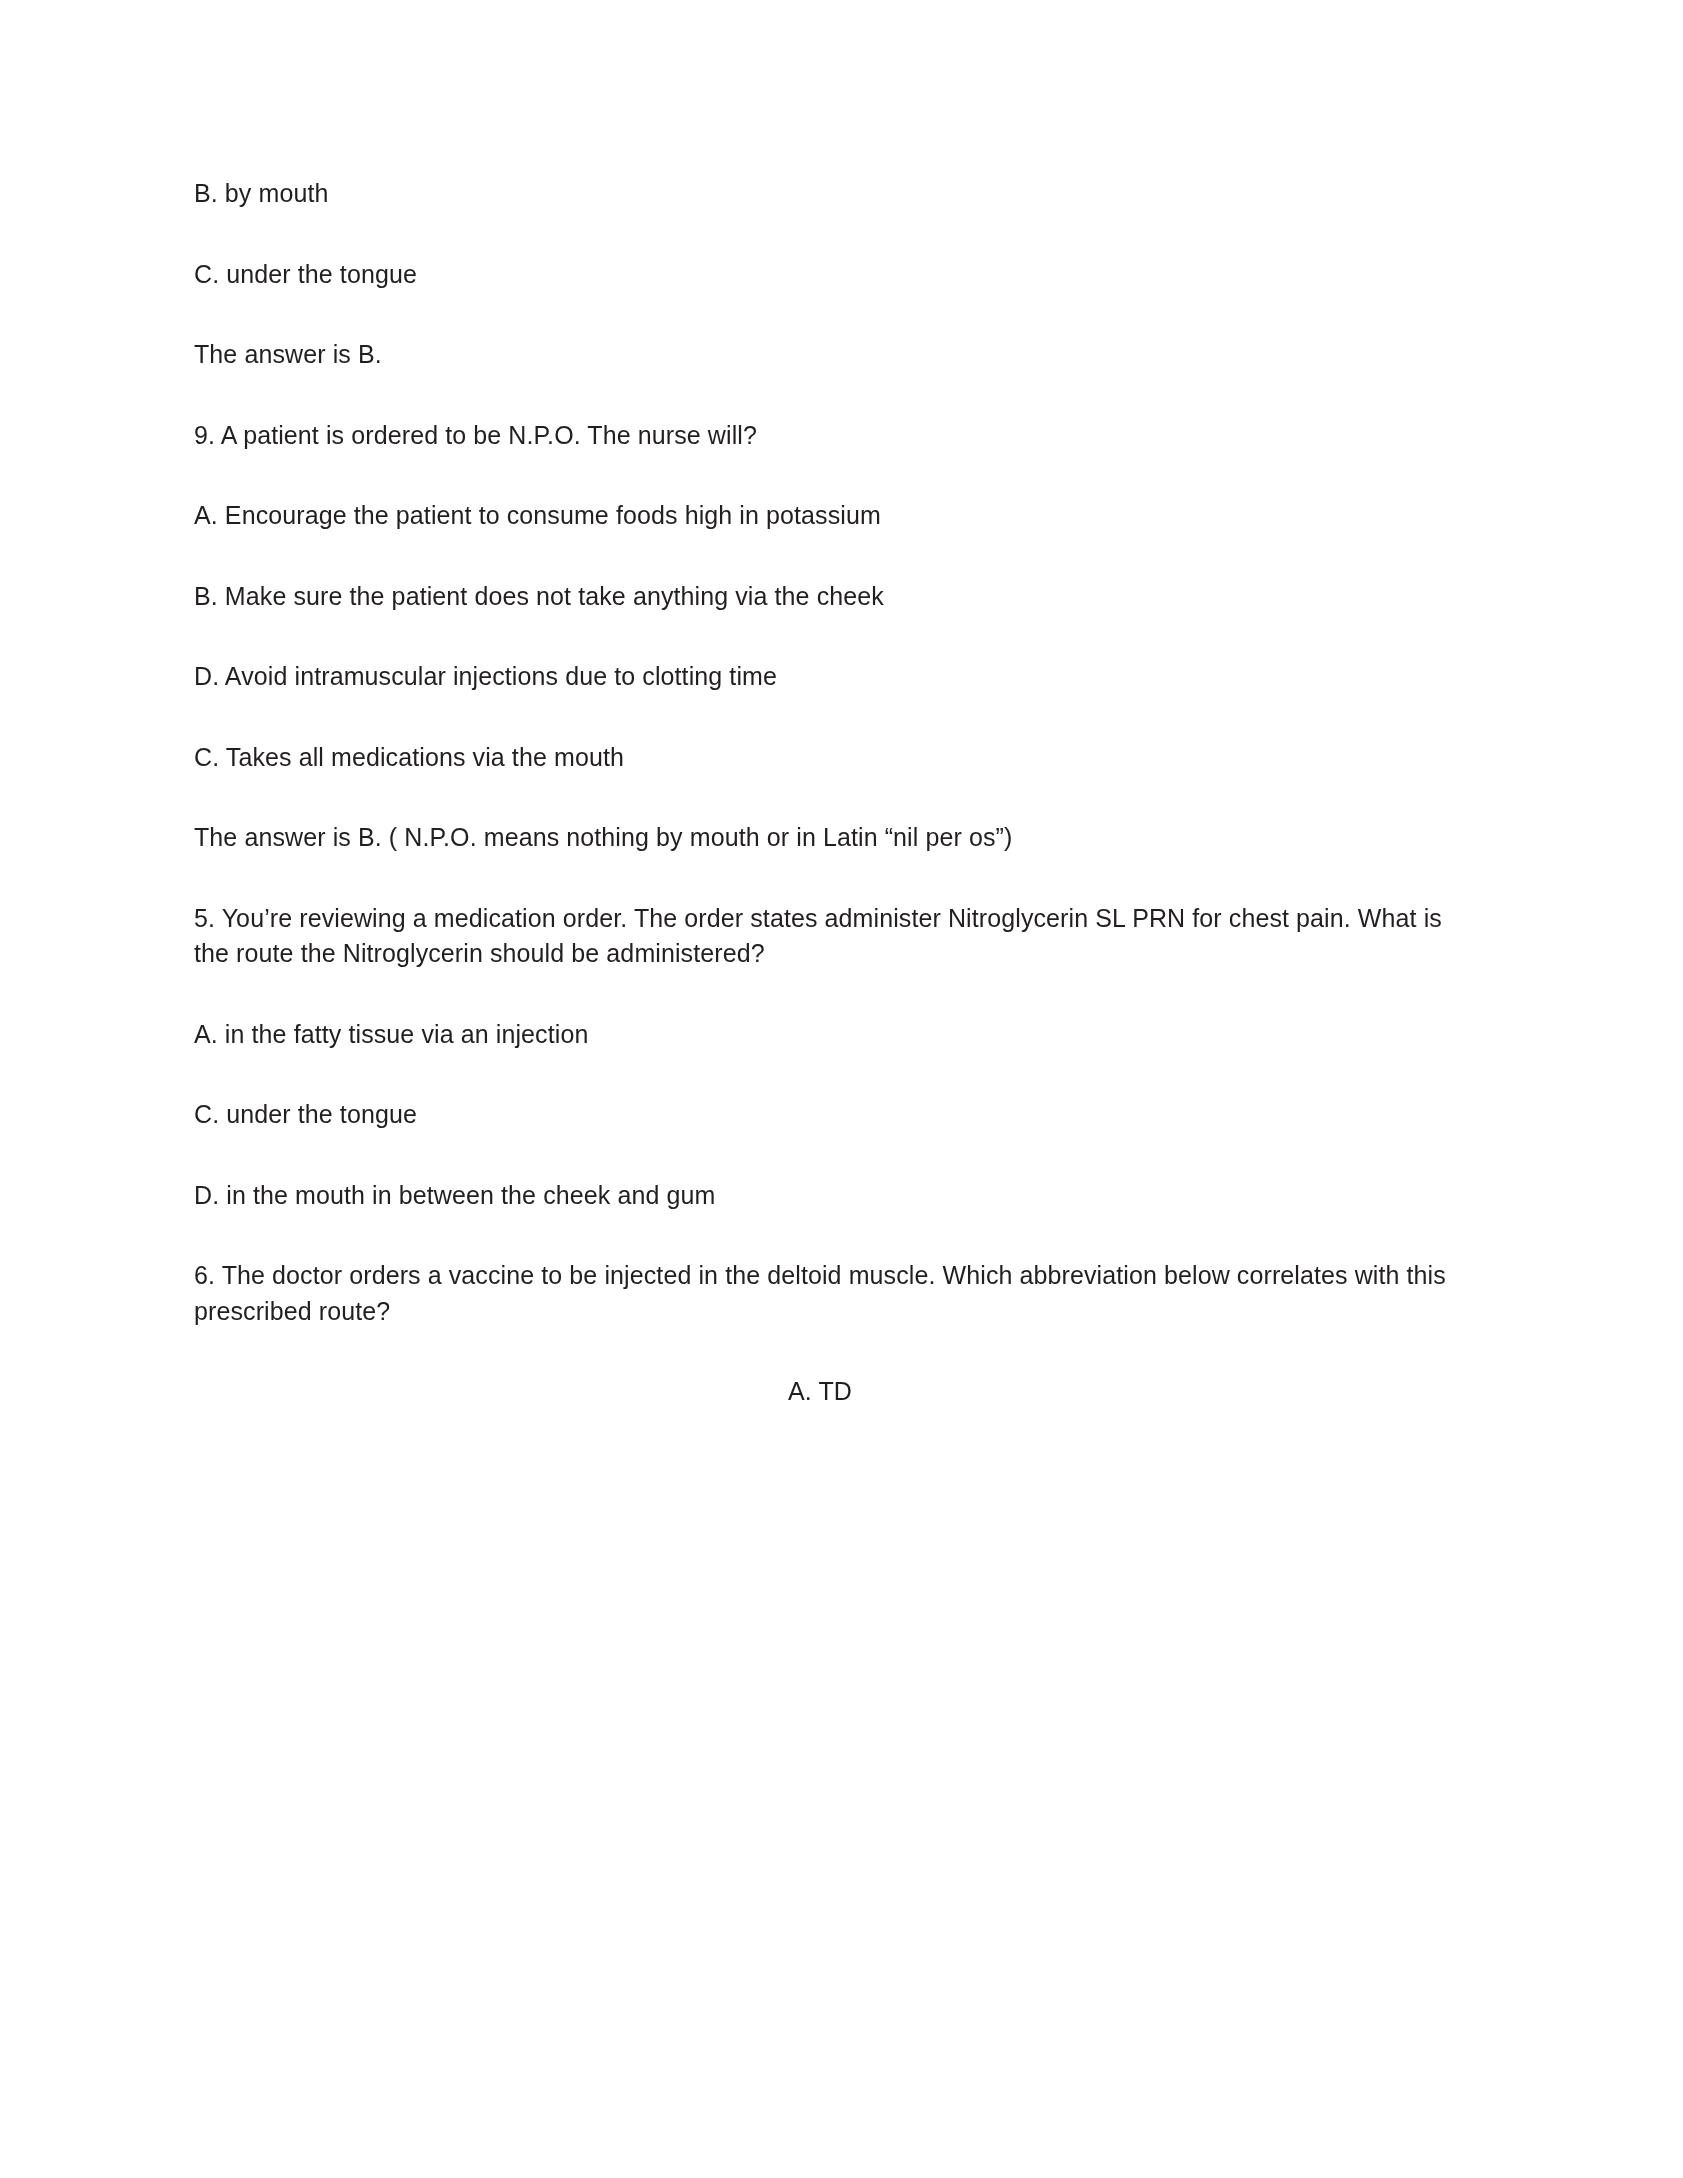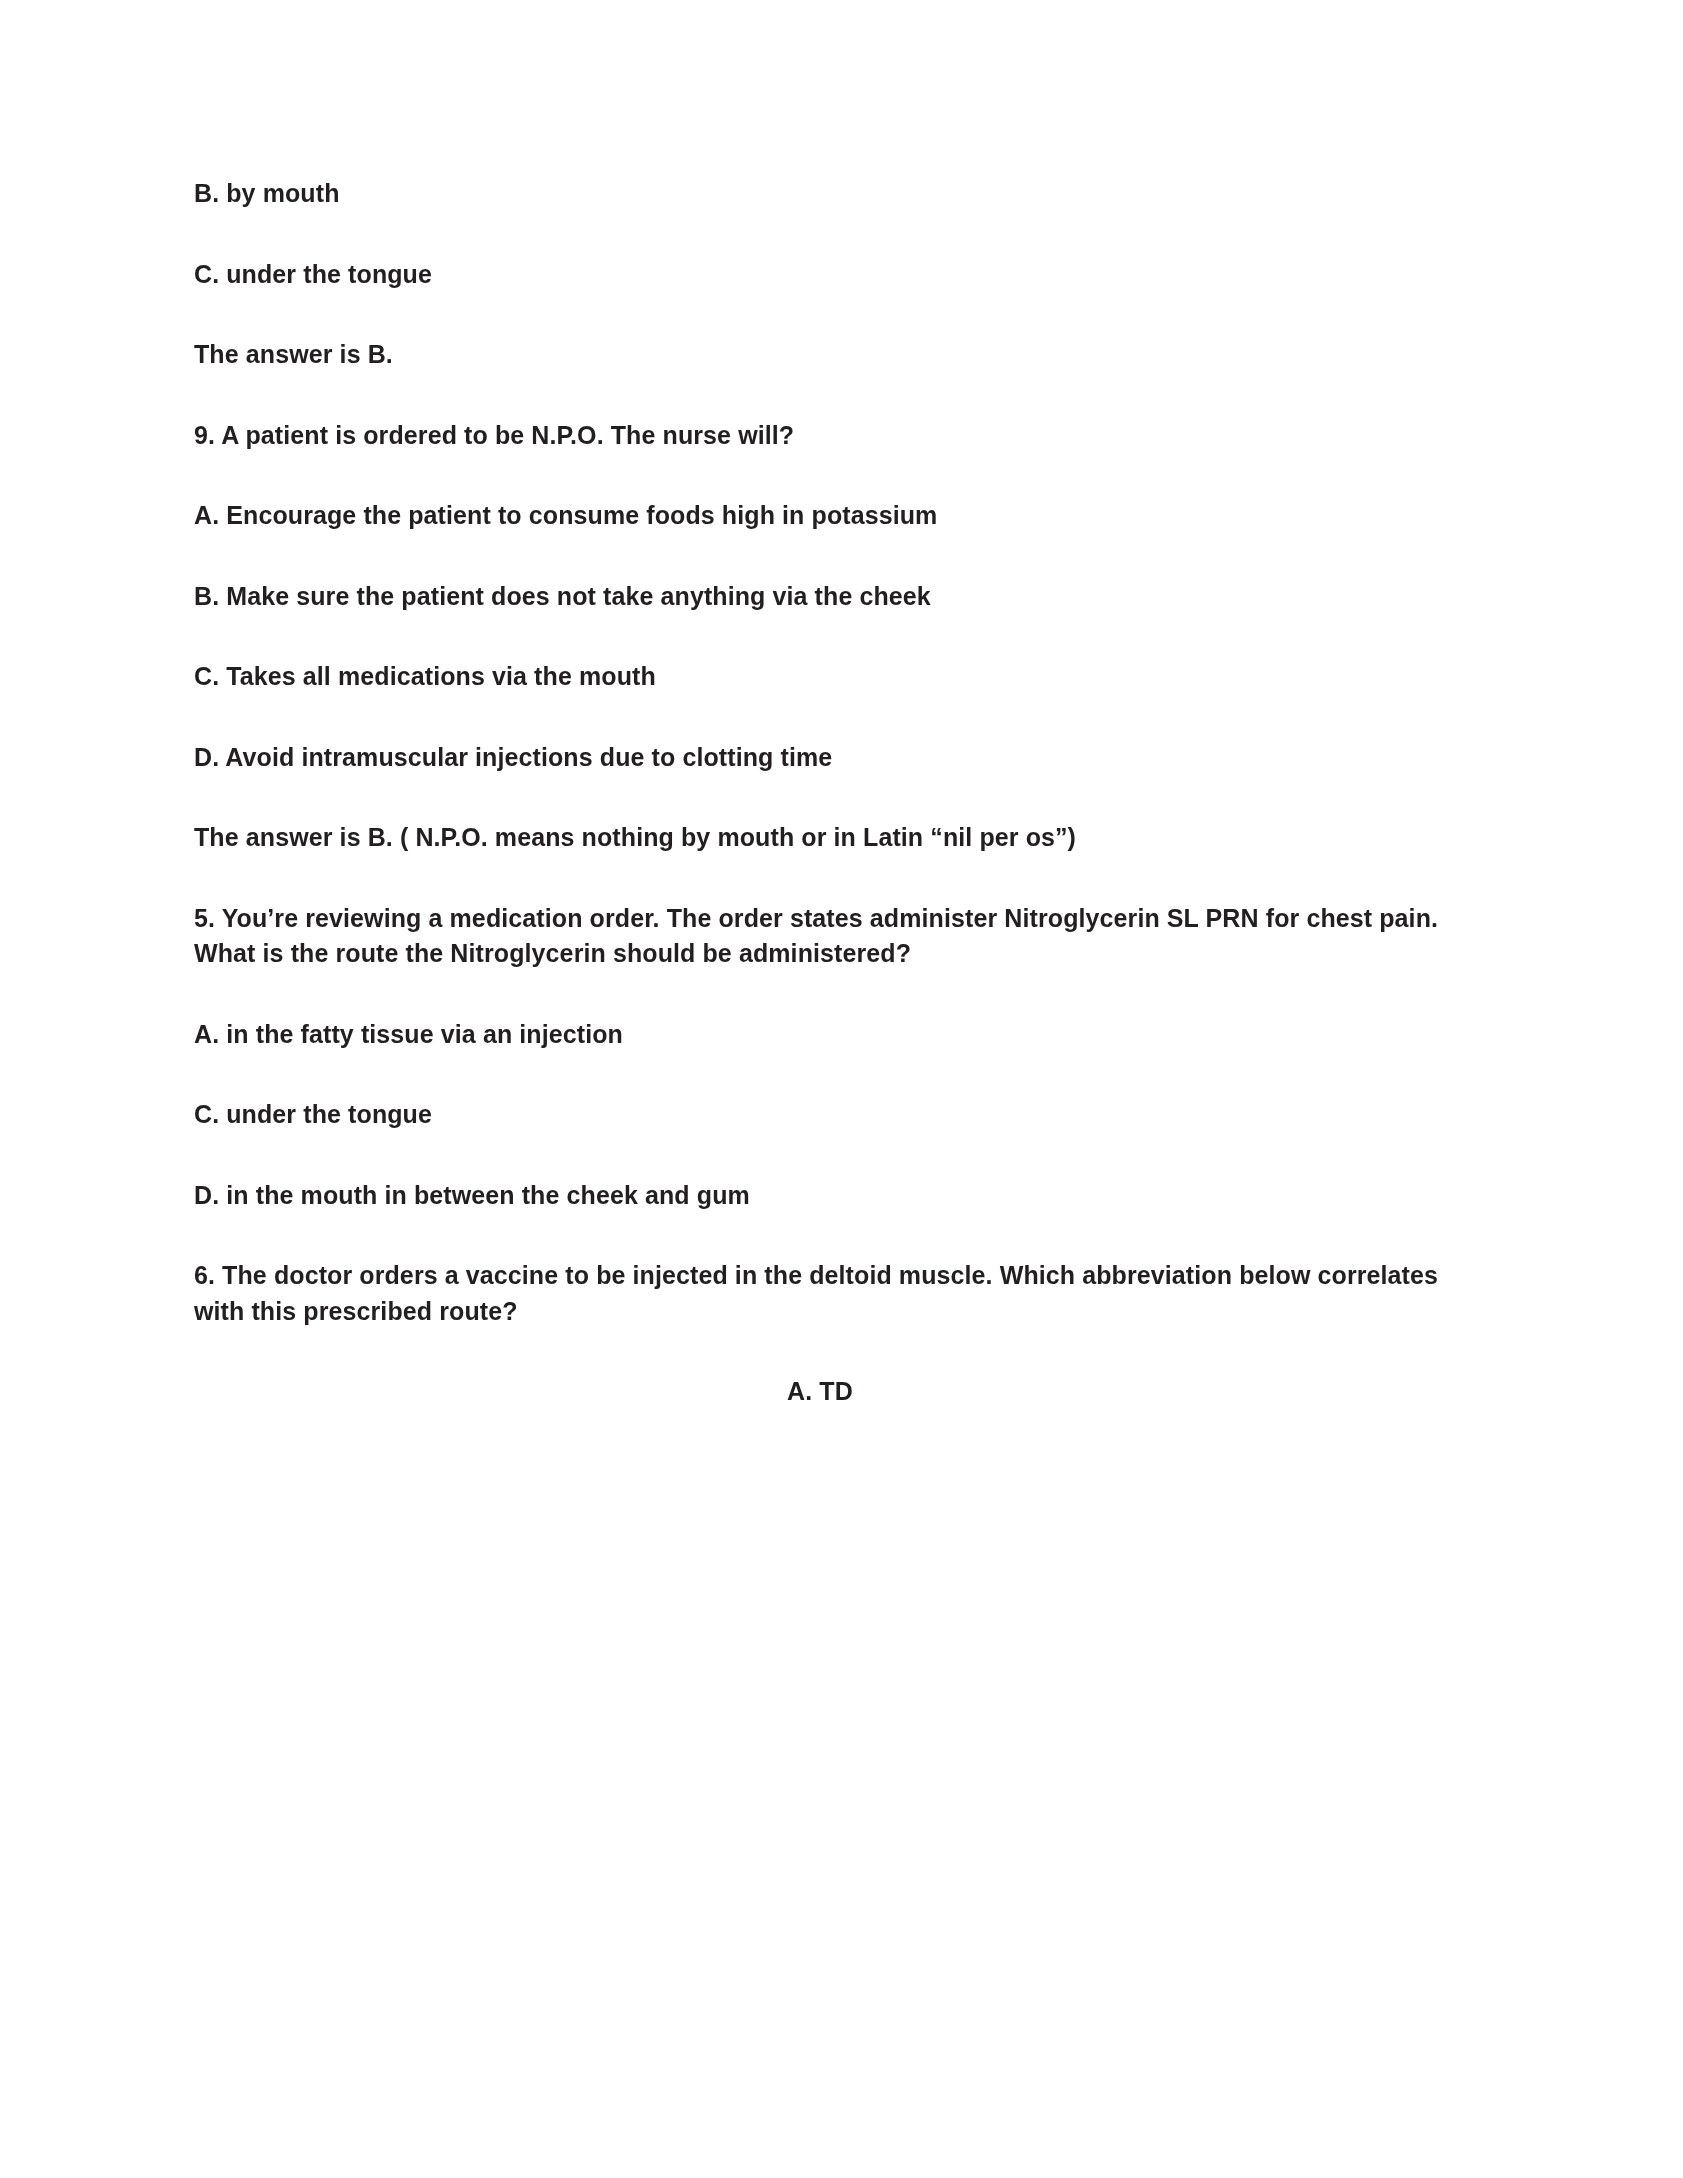--- a/index.html
+++ b/index.html
@@ -14,21 +14,20 @@
     background: #ffffff;
     box-sizing: border-box;
     font-family: "Liberation Sans", sans-serif;
     color: #231f20;
   }
   .content {
     position: absolute;
     left: 194px;
     top: 176px;
     width: 1252px;
-    font-weight: bold;
   }
   .para {
     font-size: 25px;
     line-height: 1.42;
     color: #231f20;
     margin: 0 0 45px 0;
     letter-spacing: 0.1px;
   }
   .para:last-child {
     margin-bottom: 0;
@@ -39,22 +38,22 @@
 <body>
 
 <div class="page">
   <div class="content">
     <p class="para">B. by mouth</p>
     <p class="para">C. under the tongue</p>
     <p class="para">The answer is B.</p>
     <p class="para">9. A patient is ordered to be N.P.O. The nurse will?</p>
     <p class="para">A. Encourage the patient to consume foods high in potassium</p>
     <p class="para">B. Make sure the patient does not take anything via the cheek</p>
+    <p class="para">D. Avoid intramuscular injections due to clotting time</p>
     <p class="para">C. Takes all medications via the mouth</p>
-    <p class="para">D. Avoid intramuscular injections due to clotting time</p>
     <p class="para">The answer is B. ( N.P.O. means nothing by mouth or in Latin “nil per os”)</p>
     <p class="para">5. You’re reviewing a medication order. The order states administer Nitroglycerin SL PRN for chest pain. What is the route the Nitroglycerin should be administered?</p>
     <p class="para">A. in the fatty tissue via an injection</p>
     <p class="para">C. under the tongue</p>
     <p class="para">D. in the mouth in between the cheek and gum</p>
     <p class="para">6. The doctor orders a vaccine to be injected in the deltoid muscle. Which abbreviation below correlates with this prescribed route?</p>
     <p class="para">A. TD</p>
   </div>
 </div>
 

